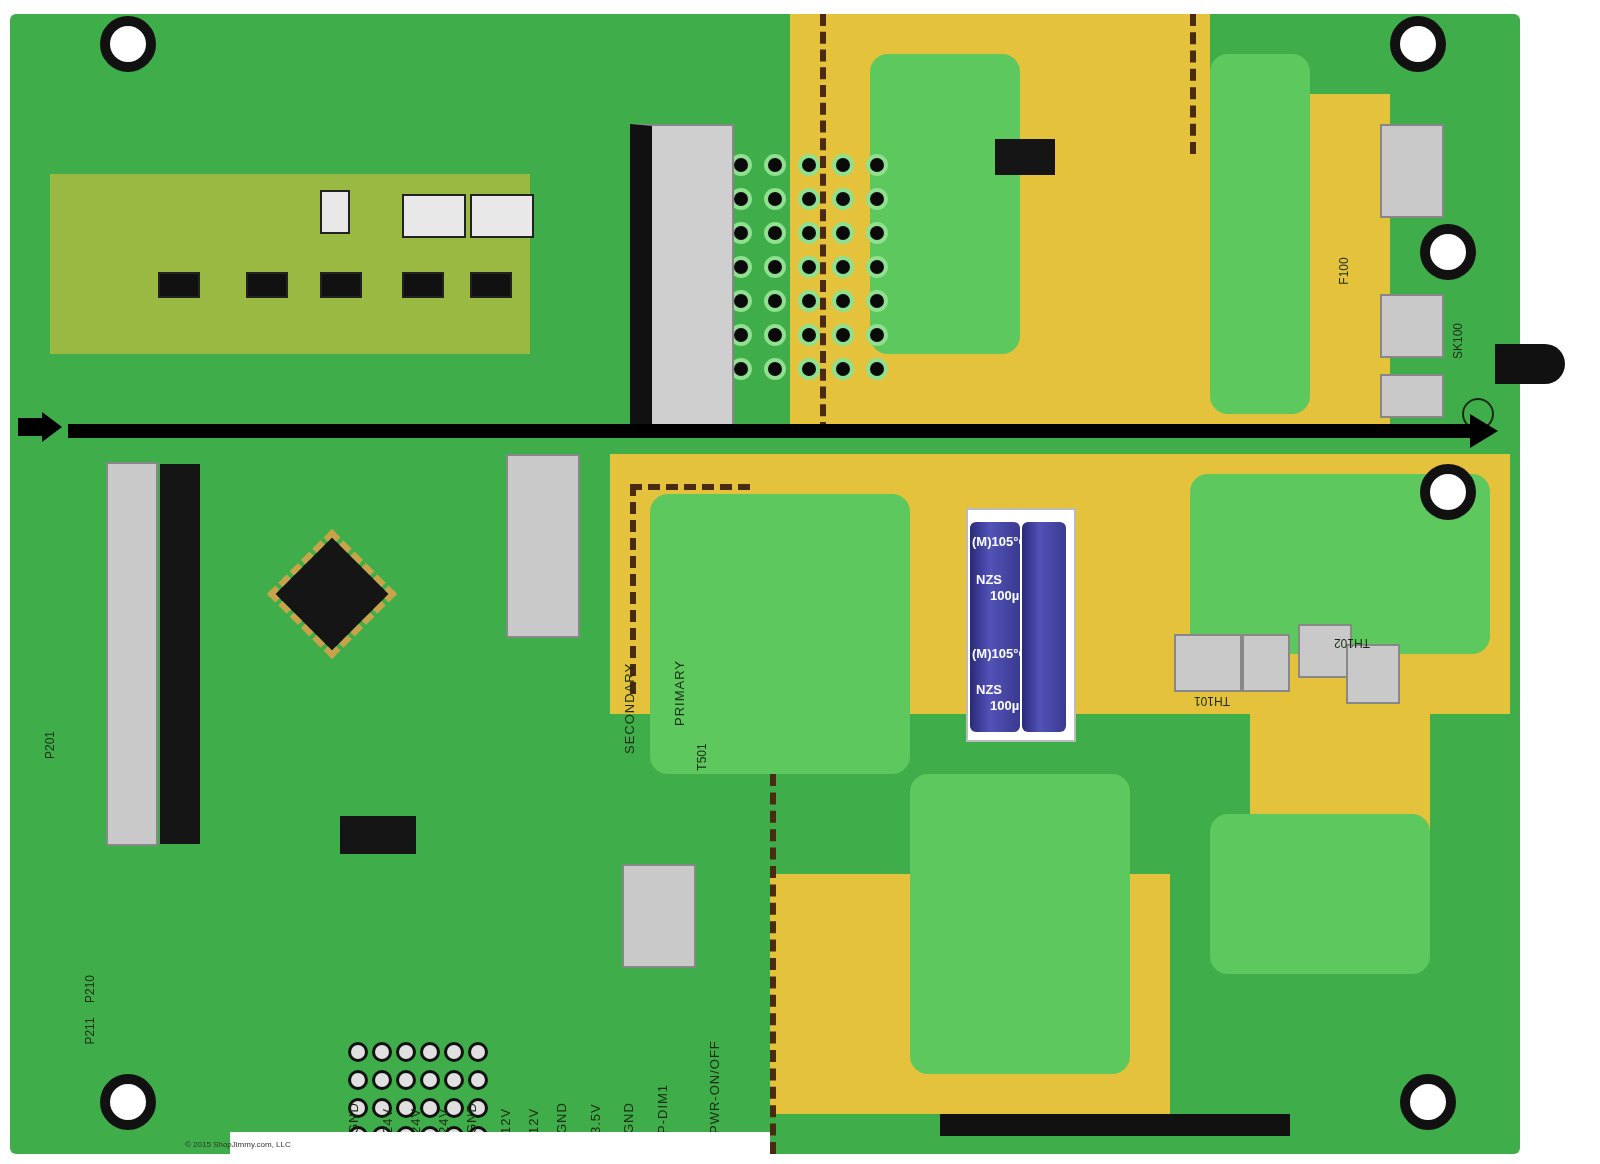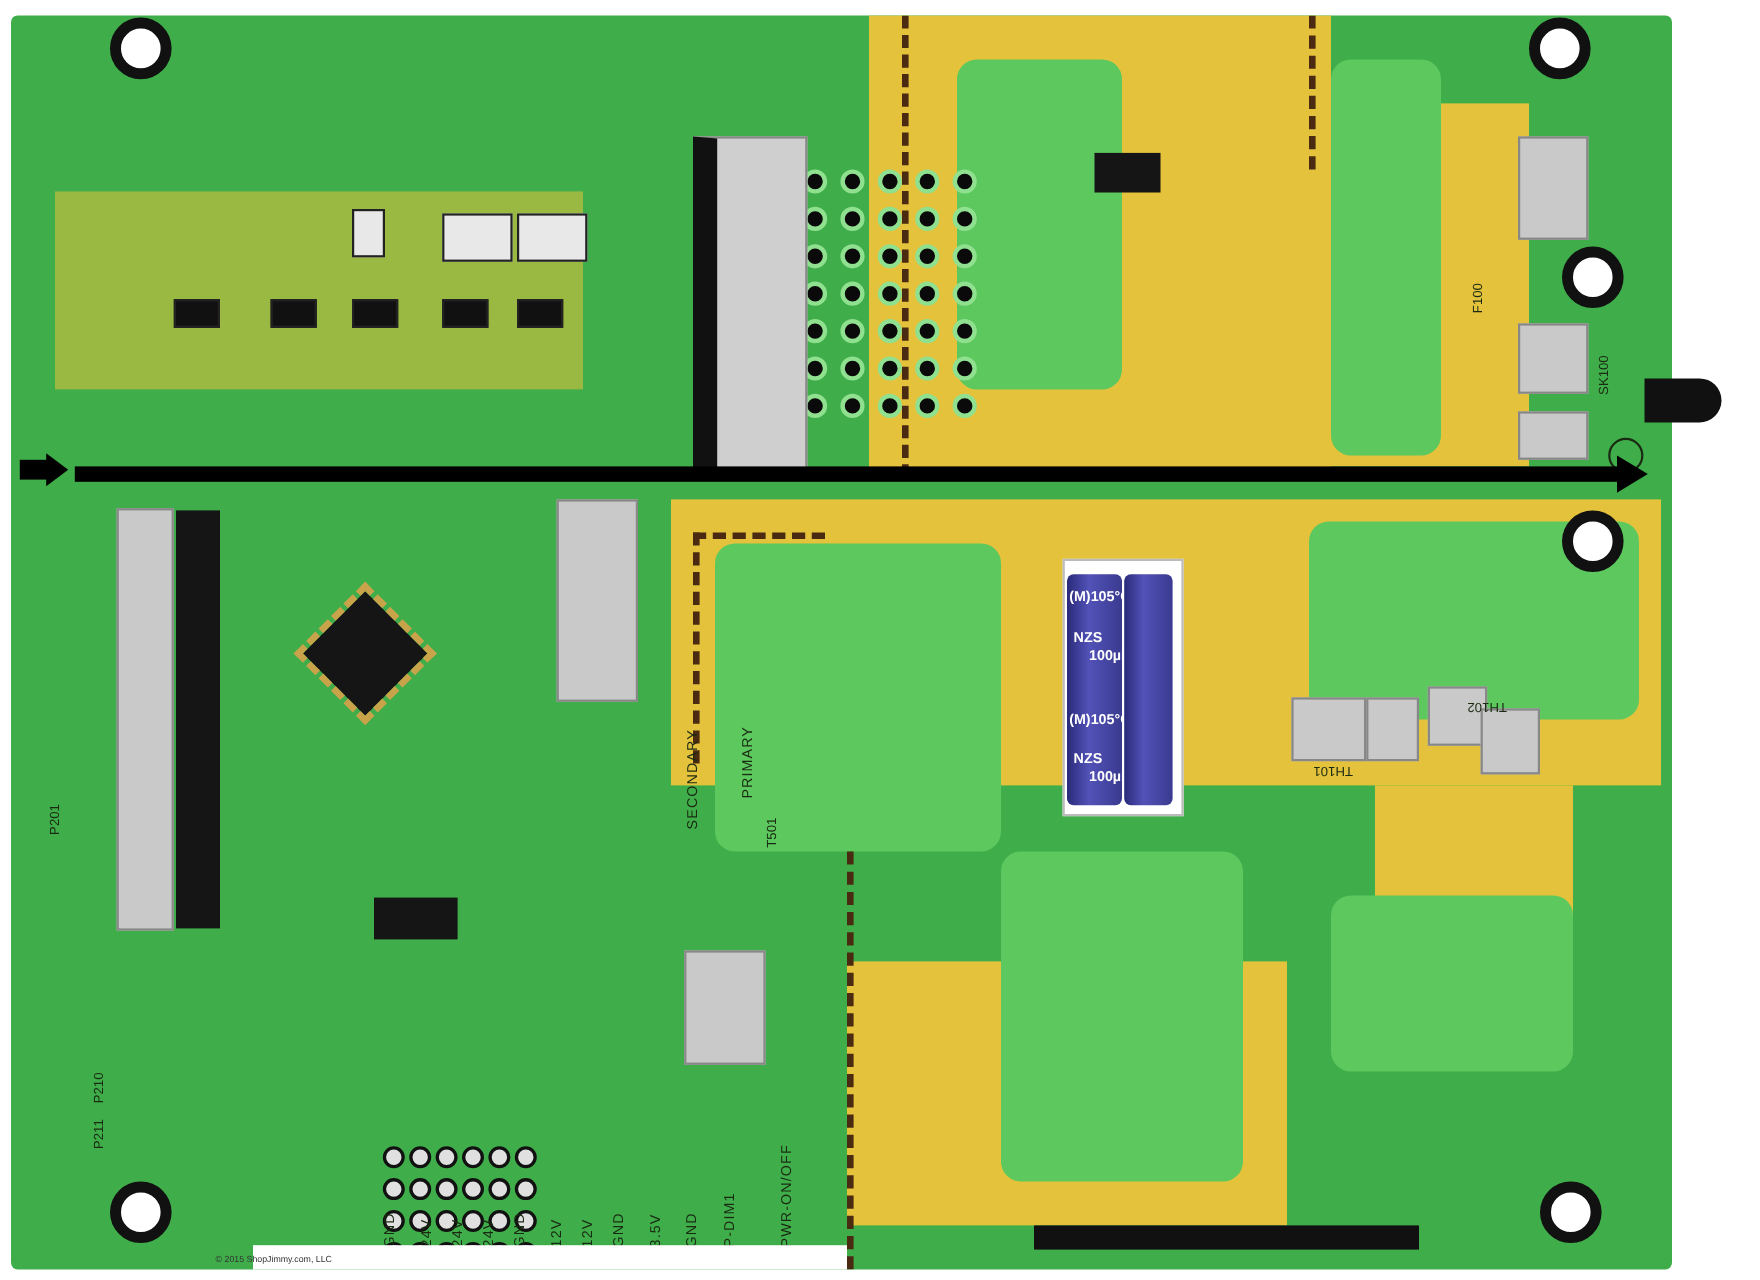--- a/index.html
+++ b/index.html
@@ -17,21 +17,21 @@
   .arrow-head-r{position:absolute;left:1470px;top:414px;width:0;height:0;border-top:17px solid transparent;border-bottom:17px solid transparent;border-left:28px solid #000;}
   .arrow-left{position:absolute;left:18px;top:418px;width:26px;height:18px;background:#000;}
   .arrow-left-head{position:absolute;left:42px;top:412px;width:0;height:0;border-top:15px solid transparent;border-bottom:15px solid transparent;border-left:20px solid #000;}
   .dashed{position:absolute;border-left:6px dashed #4a2a10;}
   .dashed-h{position:absolute;border-top:6px dashed #4a2a10;}
   .silk{position:absolute;color:#1a2a12;font-size:12px;font-family:"Liberation Sans",sans-serif;}
   .silk-v{position:absolute;color:#1a2a12;font-size:13px;transform:rotate(-90deg);transform-origin:left top;letter-spacing:1px;}
   .cap{position:absolute;background:linear-gradient(90deg,#2a2a7a,#5252b8 40%,#3a3a90);border-radius:6px;color:#fff;font-size:13px;font-weight:bold;}
   .cap-frame{position:absolute;background:#fff;border:2px solid #bbb;}
   .knob{position:absolute;left:1495px;top:344px;width:70px;height:40px;background:#111;border-radius:0 20px 20px 0;}
-  .copyright{position:absolute;left:196px;top:1140px;font-size:8px;color:#333;}
+  .copyright{position:absolute;left:185px;top:1140px;font-size:8px;color:#333;}
   .grid-holes{position:absolute;display:grid;gap:12px;}
   .grid-holes span{width:14px;height:14px;border-radius:50%;background:#0a0a0a;border:4px solid #8fe08f;}
   .bottom-bar{position:absolute;left:930px;top:1100px;width:350px;height:22px;background:#111;}
   .pinrow span{display:inline-block;width:14px;height:14px;border-radius:50%;background:#e0e0e0;border:3px solid #111;margin:2px;}
 </style>
 </head>
 <body>
 
 <div class="board">
 

